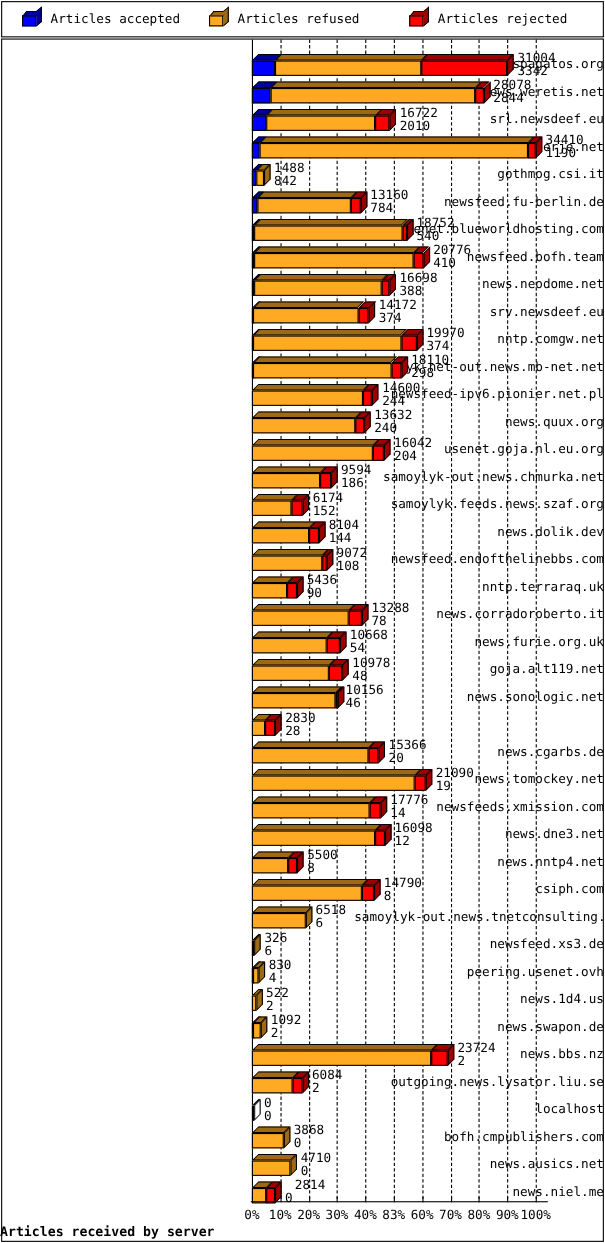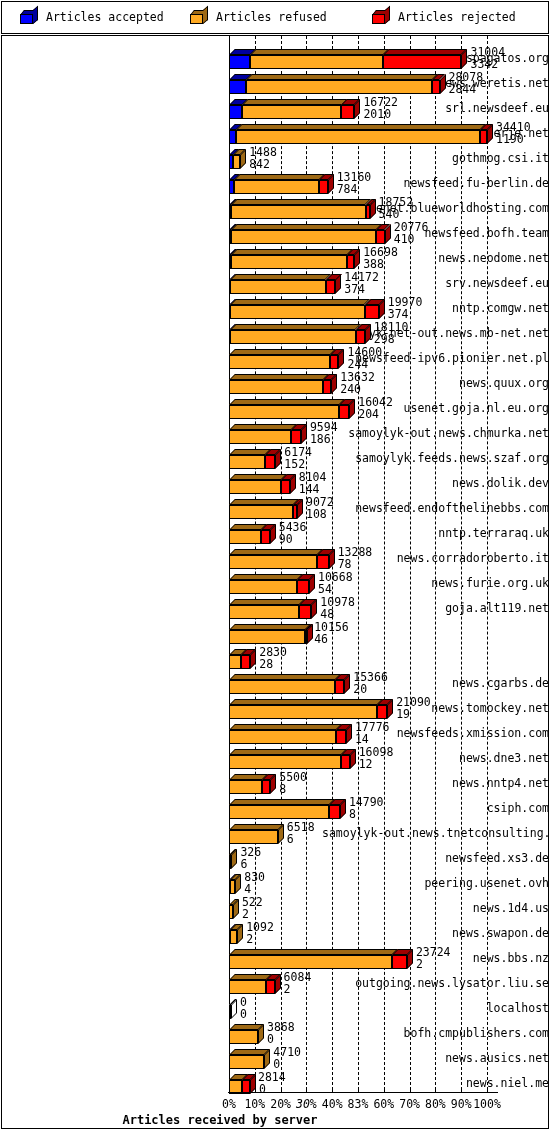--- a/index.html
+++ b/index.html
@@ -40,21 +40,21 @@
   .val.top-v{top:-1px;}
   .val.bot-v{top:11px;}
 
   
   .grid{position:absolute;top:0;width:0;border-left:1px dashed #000;}
   .grid.solid{border-left:1px solid #000;}
 
   
   #axis{position:absolute;left:0;top:0;width:550px;height:1130px;pointer-events:none;}
   .tick-label{position:absolute;font-size:11.5px;color:#000;text-align:center;white-space:nowrap;}
-  #xtitle{position:absolute;width:440px;text-align:center;font-size:12px;font-weight:bold;color:#000;}
+  #xtitle{position:absolute;width:440px;font-size:12px;font-weight:bold;color:#000;}
 </style>
 </head>
 <body>
 
 <div id="page">
 
   <div id="legend-box" class="frame"></div>
   <div id="plot-box" class="frame"></div>
 
   <div id="legend-holder">
@@ -535,20 +535,21 @@
           <div class="seg" style="left: 70.4795px; width: 11.8316px;">
             <div class="top" style="background:rgb(158,0,0)"></div>
             <div class="side" style="background:rgb(158,0,0)"></div>
             <div class="front" style="background:#ff0000"></div>
           </div>
         </div>
         <div class="val top-v" style="left: 320.311px;">10978</div>
         <div class="val bot-v" style="left: 320.311px;">48</div>
       </div>
       <div class="row" style="top: 621px;">
+        <div class="row-label">news.sonologic.net</div>
         <div class="bar-wrap">
           <div class="seg" style="left: 0px; width: 75.728px;">
             <div class="top" style="background:rgb(158,105,21)"></div>
             <div class="side" style="background:rgb(158,105,21)"></div>
             <div class="front" style="background:#ffaa22"></div>
           </div>
           <div class="seg" style="left: 75.728px; width: 2px;">
             <div class="top" style="background:rgb(158,0,0)"></div>
             <div class="side" style="background:rgb(158,0,0)"></div>
             <div class="front" style="background:#ff0000"></div>
@@ -822,35 +823,35 @@
             <div class="top" style="background:rgb(158,105,21)"></div>
             <div class="side" style="background:rgb(158,105,21)"></div>
             <div class="front" style="background:#ffaa22"></div>
           </div>
           <div class="seg" style="left: 13.4961px; width: 7.60279px;">
             <div class="top" style="background:rgb(158,0,0)"></div>
             <div class="side" style="background:rgb(158,0,0)"></div>
             <div class="front" style="background:#ff0000"></div>
           </div>
         </div>
-        <div class="val top-v" style="left: 258px;">2814</div>
+        <div class="val top-v" style="left: 268px;">2814</div>
         <div class="val bot-v" style="left: 259.099px;">0</div>
       </div>
     </div>
   <div id="axis">
     <div id="xtitle" style="top: 1113px;">Articles received by server</div>
   <div style="position: absolute; left: 228px; top: 1092px; width: 270px; height: 0px; border-top: 1px solid rgb(0, 0, 0);"></div>
       <div style="position: absolute; left: 229px; top: 1088px; width: 0px; height: 5px; border-left: 1px solid rgb(0, 0, 0);"></div>
       <div class="tick-label" style="left: 209px; top: 1097px; width: 40px;">0%</div>
       <div style="position: absolute; left: 254.8px; top: 1088px; width: 0px; height: 5px; border-left: 1px solid rgb(0, 0, 0);"></div>
       <div class="tick-label" style="left: 234.8px; top: 1097px; width: 40px;">10%</div>
       <div style="position: absolute; left: 280.6px; top: 1088px; width: 0px; height: 5px; border-left: 1px solid rgb(0, 0, 0);"></div>
       <div class="tick-label" style="left: 260.6px; top: 1097px; width: 40px;">20%</div>
       <div style="position: absolute; left: 306.4px; top: 1088px; width: 0px; height: 5px; border-left: 1px solid rgb(0, 0, 0);"></div>
-      <div class="tick-label" style="left: 286.4px; top: 1097px; width: 40px; font-style: italic;">30%</div>
+      <div class="tick-label" style="left: 286.4px; top: 1097px; width: 40px;">30%</div>
       <div style="position: absolute; left: 332.2px; top: 1088px; width: 0px; height: 5px; border-left: 1px solid rgb(0, 0, 0);"></div>
       <div class="tick-label" style="left: 312.2px; top: 1097px; width: 40px;">40%</div>
       <div style="position: absolute; left: 358px; top: 1088px; width: 0px; height: 5px; border-left: 1px solid rgb(0, 0, 0);"></div>
       <div class="tick-label" style="left: 338px; top: 1097px; width: 40px;">83%</div>
       <div style="position: absolute; left: 383.8px; top: 1088px; width: 0px; height: 5px; border-left: 1px solid rgb(0, 0, 0);"></div>
       <div class="tick-label" style="left: 363.8px; top: 1097px; width: 40px;">60%</div>
       <div style="position: absolute; left: 409.6px; top: 1088px; width: 0px; height: 5px; border-left: 1px solid rgb(0, 0, 0);"></div>
       <div class="tick-label" style="left: 389.6px; top: 1097px; width: 40px;">70%</div>
       <div style="position: absolute; left: 435.4px; top: 1088px; width: 0px; height: 5px; border-left: 1px solid rgb(0, 0, 0);"></div>
       <div class="tick-label" style="left: 415.4px; top: 1097px; width: 40px;">80%</div>

